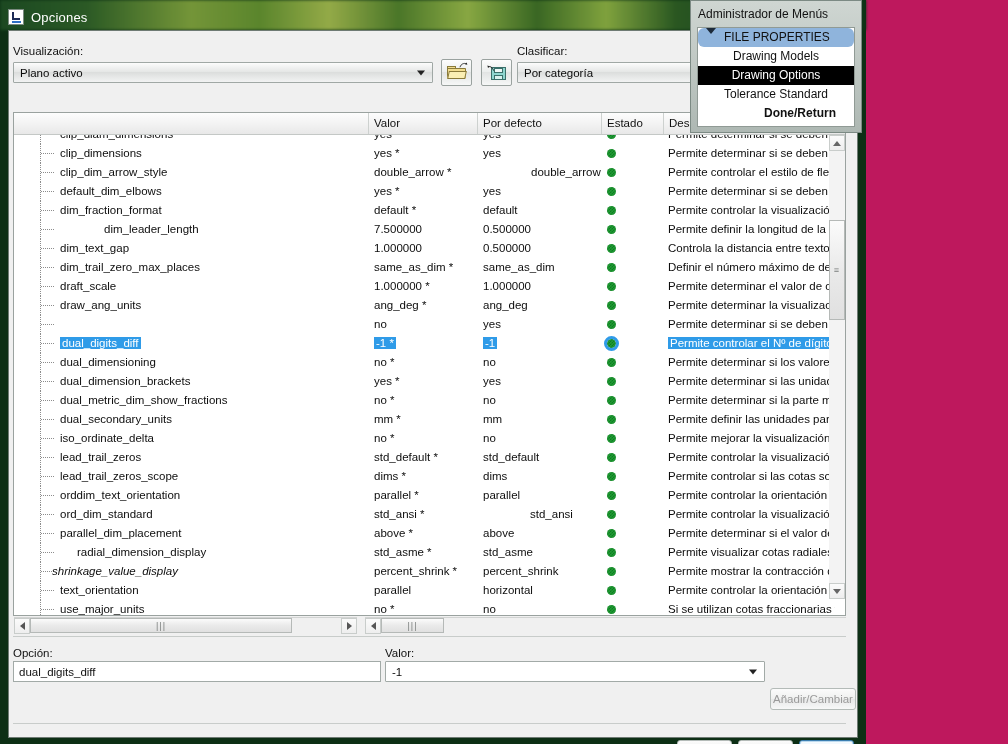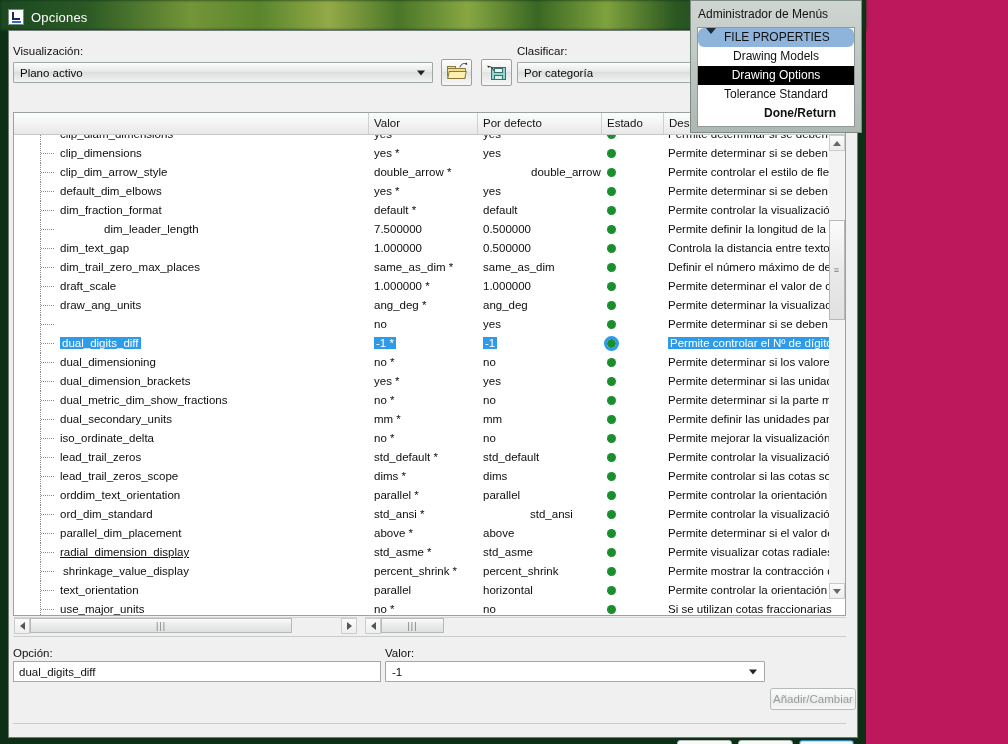--- a/index.html
+++ b/index.html
@@ -417,32 +417,32 @@
             <div class="cell" style="left: 355px; width: 105px; padding-left: 5px;"><span>above *</span></div>
             <div class="cell" style="left: 464px; width: 120px; padding-left: 5px;"><span>above</span></div>
             <span class="dot" style="left: 593px;"></span>
             <div class="cell" style="left: 650px; width: 167px; padding-left: 4px;"><span>Permite determinar si el valor de la co</span></div>
           </div>
           <div class="row">
             <div class="tree">
               <span class="vline"></span>
               <span class="hline"></span>
             </div>
-            <div class="cell cname" style="left: 44px; width: 310px; text-decoration: underline;"><span>radial_dimension_display</span></div>
+            <div class="cell cname" style="left: 61px; width: 310px;"><span>radial_dimension_display</span></div>
             <div class="cell" style="left: 355px; width: 105px; padding-left: 5px;"><span>std_asme *</span></div>
             <div class="cell" style="left: 464px; width: 120px; padding-left: 5px;"><span>std_asme</span></div>
             <span class="dot" style="left: 593px;"></span>
             <div class="cell" style="left: 650px; width: 167px; padding-left: 4px;"><span>Permite visualizar cotas radiales con l</span></div>
           </div>
           <div class="row">
             <div class="tree">
               <span class="vline"></span>
               <span class="hline"></span>
             </div>
-            <div class="cell cname" style="left: 47px; width: 310px;"><span>shrinkage_value_display</span></div>
+            <div class="cell cname" style="left: 36px; width: 310px; font-style: italic;"><span>shrinkage_value_display</span></div>
             <div class="cell" style="left: 355px; width: 105px; padding-left: 5px;"><span>percent_shrink *</span></div>
             <div class="cell" style="left: 464px; width: 120px; padding-left: 5px;"><span>percent_shrink</span></div>
             <span class="dot" style="left: 593px;"></span>
             <div class="cell" style="left: 650px; width: 167px; padding-left: 4px;"><span>Permite mostrar la contracción de cot</span></div>
           </div>
           <div class="row">
             <div class="tree">
               <span class="vline"></span>
               <span class="hline"></span>
             </div>

